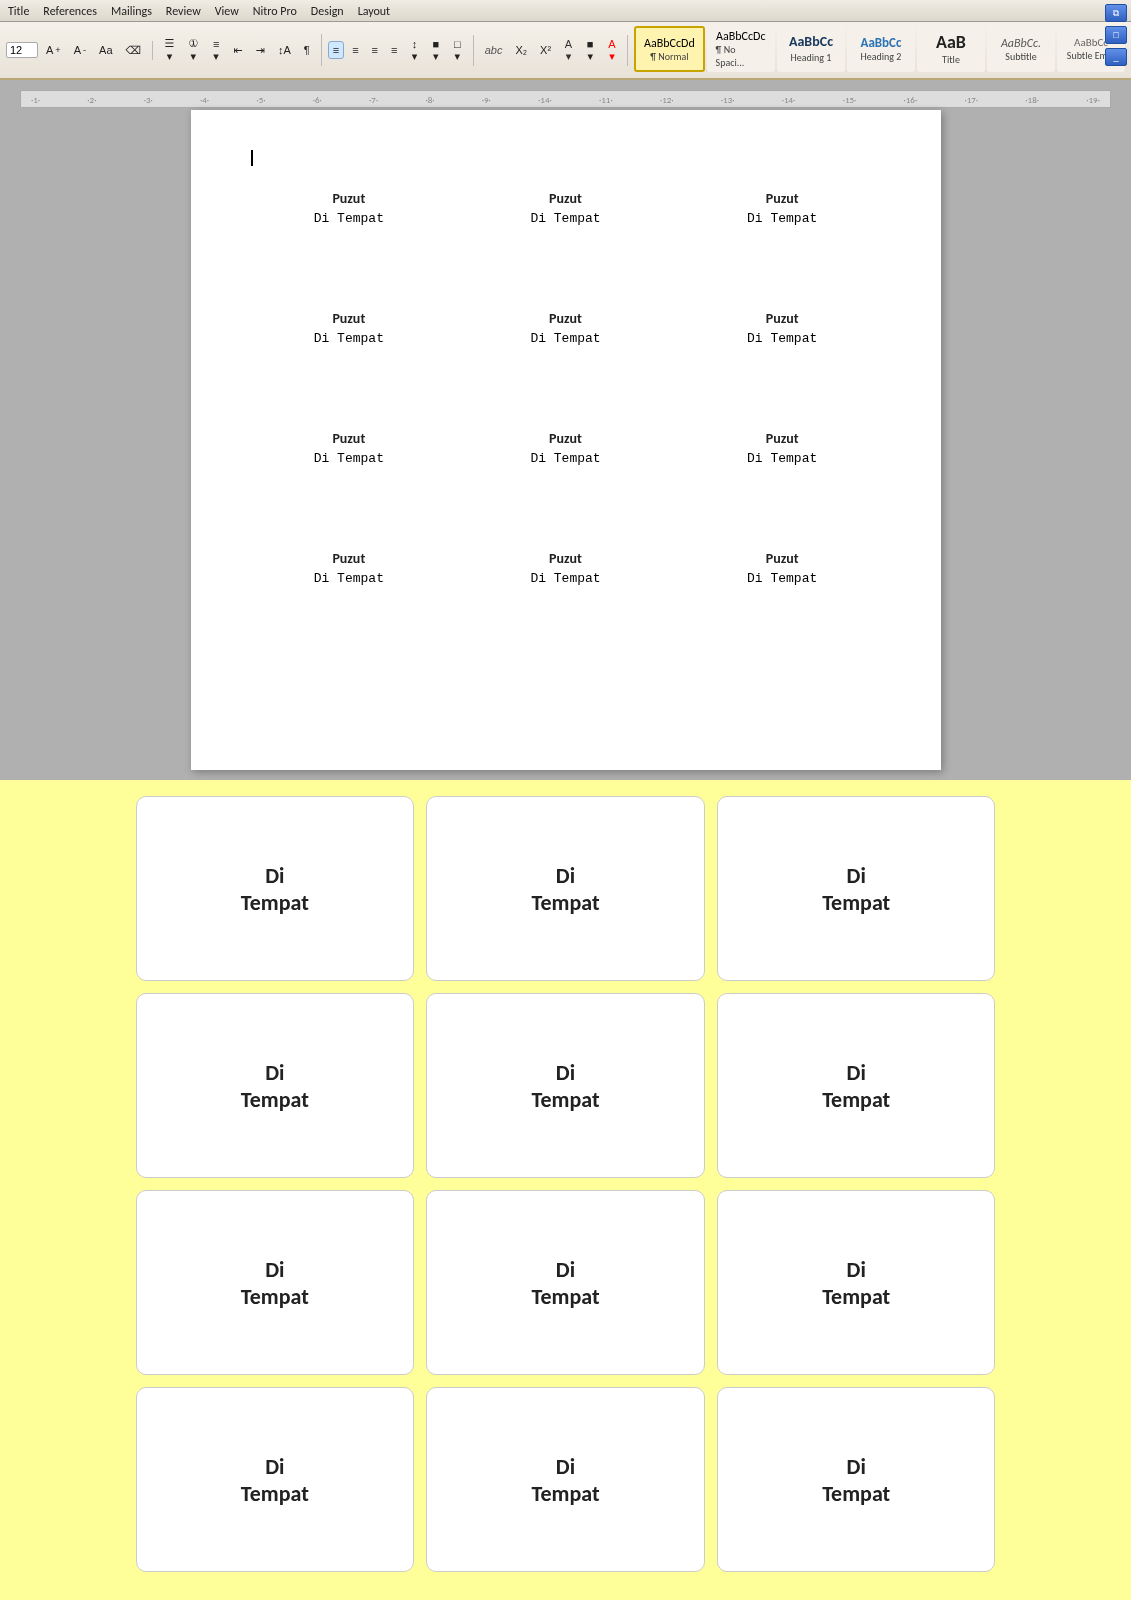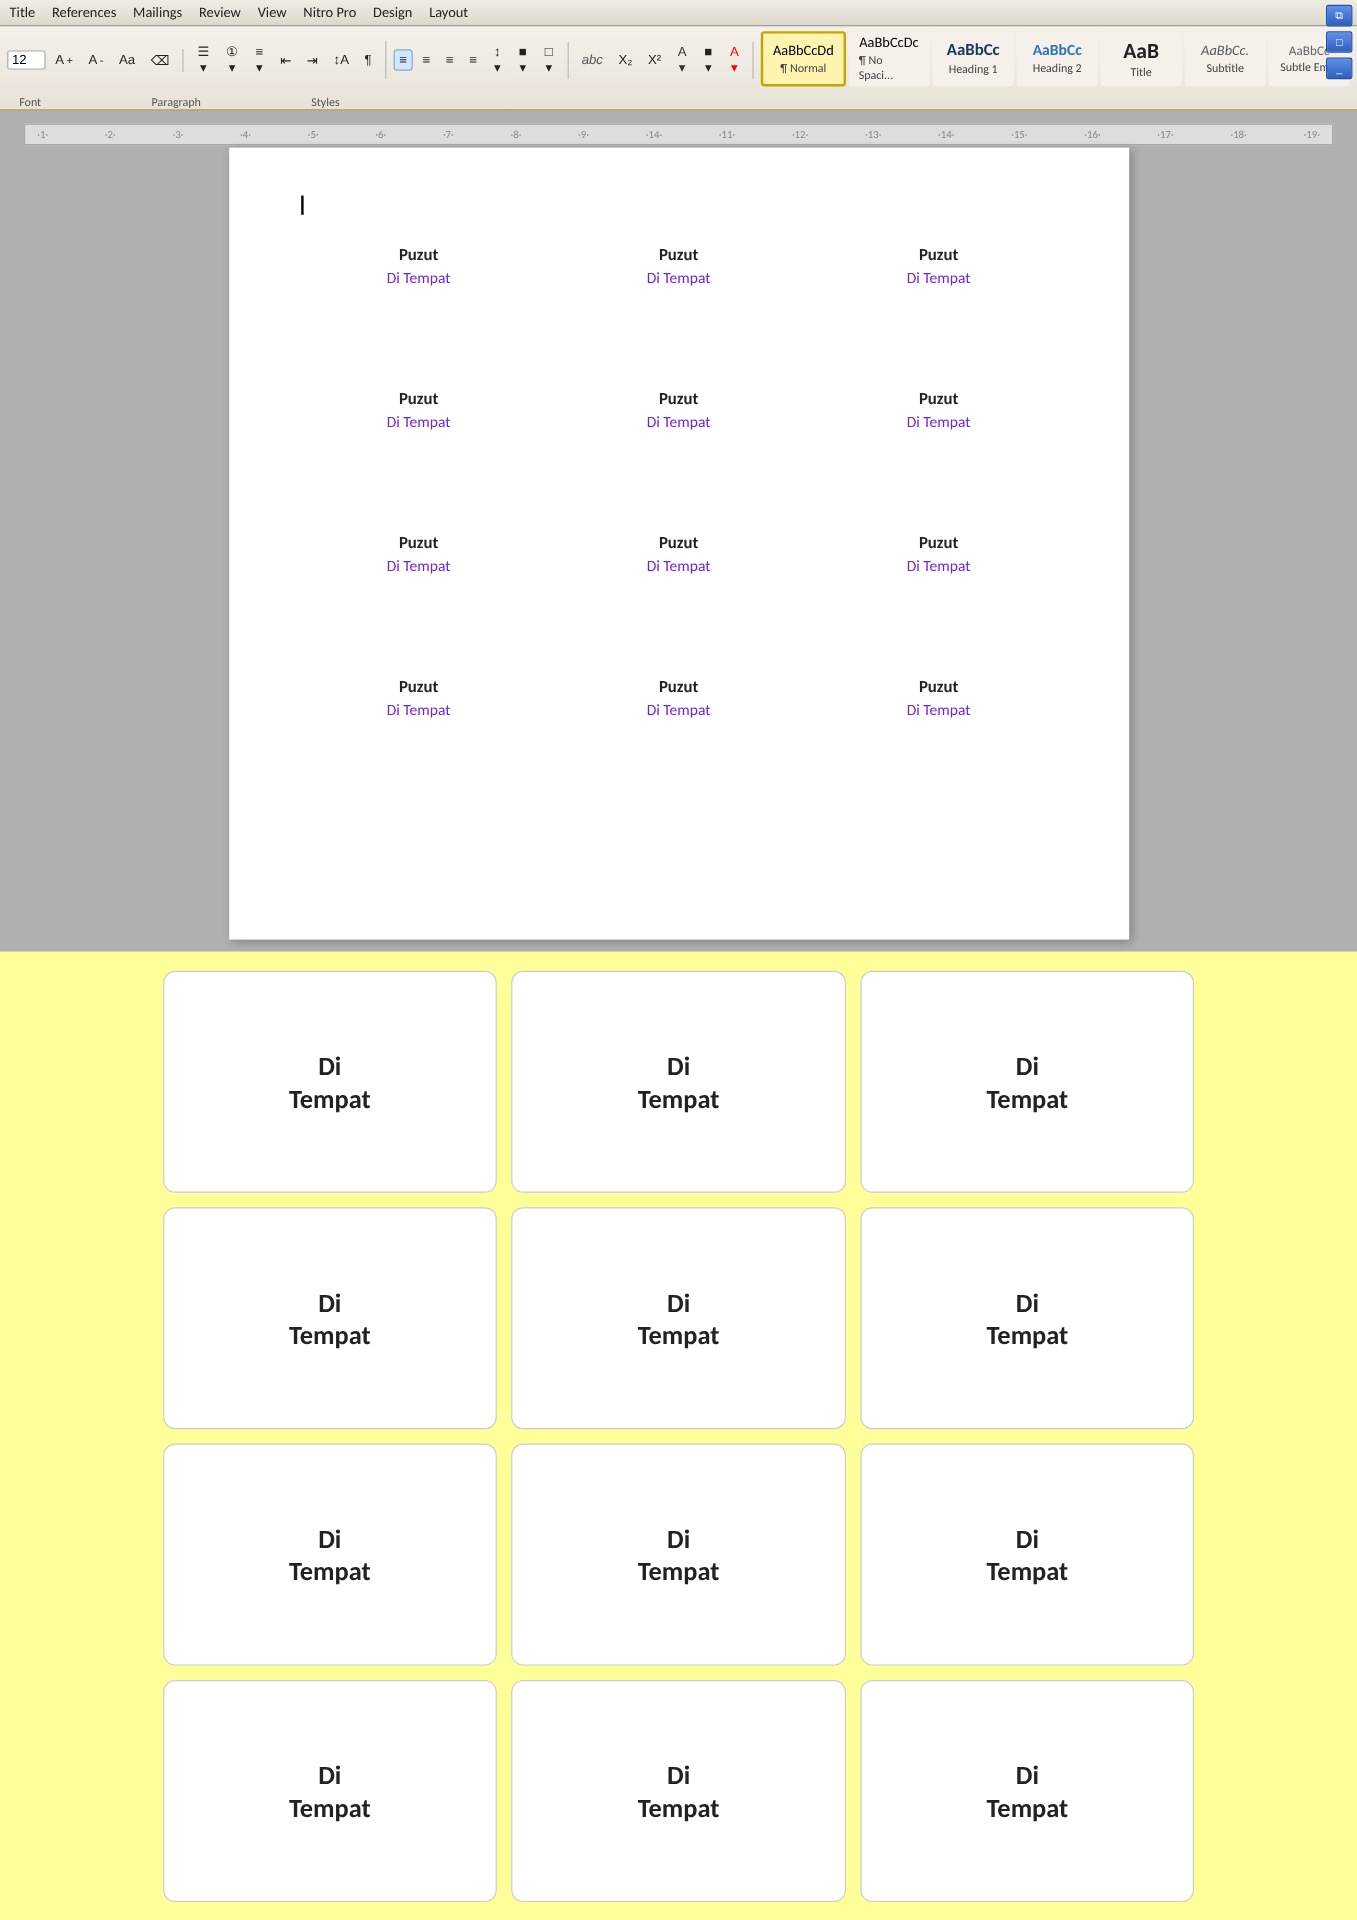--- a/index.html
+++ b/index.html
@@ -165,21 +165,22 @@
       min-height: 90px;
     }
     .doc-cell-title {
       font-weight: bold;
       font-size: 14px;
       color: #222;
       margin-bottom: 4px;
     }
     .doc-cell-sub {
       font-size: 13px;
-      color: #6d28d9;
+      color: #000000;
+      font-family: Liberation Mono, monospace;
     }
 
     
     .label-print-area {
       background: #ffff99;
       padding: 16px;
       margin-top: 0;
       width: 100%;
       min-height: 860px;
     }
@@ -306,25 +307,20 @@
         <span class="style-preview">AaBbCc.</span>
         <span class="style-label">Subtitle</span>
       </div>
       <div class="style-item subtle-em-style">
         <span class="style-preview">AaBbCc</span>
         <span class="style-label">Subtle Em...</span>
       </div>
     </div>
   </div>
 
-  <div class="ribbon-labels">
-    <span class="ribbon-label">Font</span>
-    <span class="ribbon-label">Paragraph</span>
-    <span class="ribbon-label">Styles</span>
-  </div>
 </div>
 
 <div class="doc-area">
 
   <div class="ruler">
     <div class="ruler-marks">
       <span>·1·</span>
         <span>·2·</span>
         <span>·3·</span>
       <span>·4·</span>

